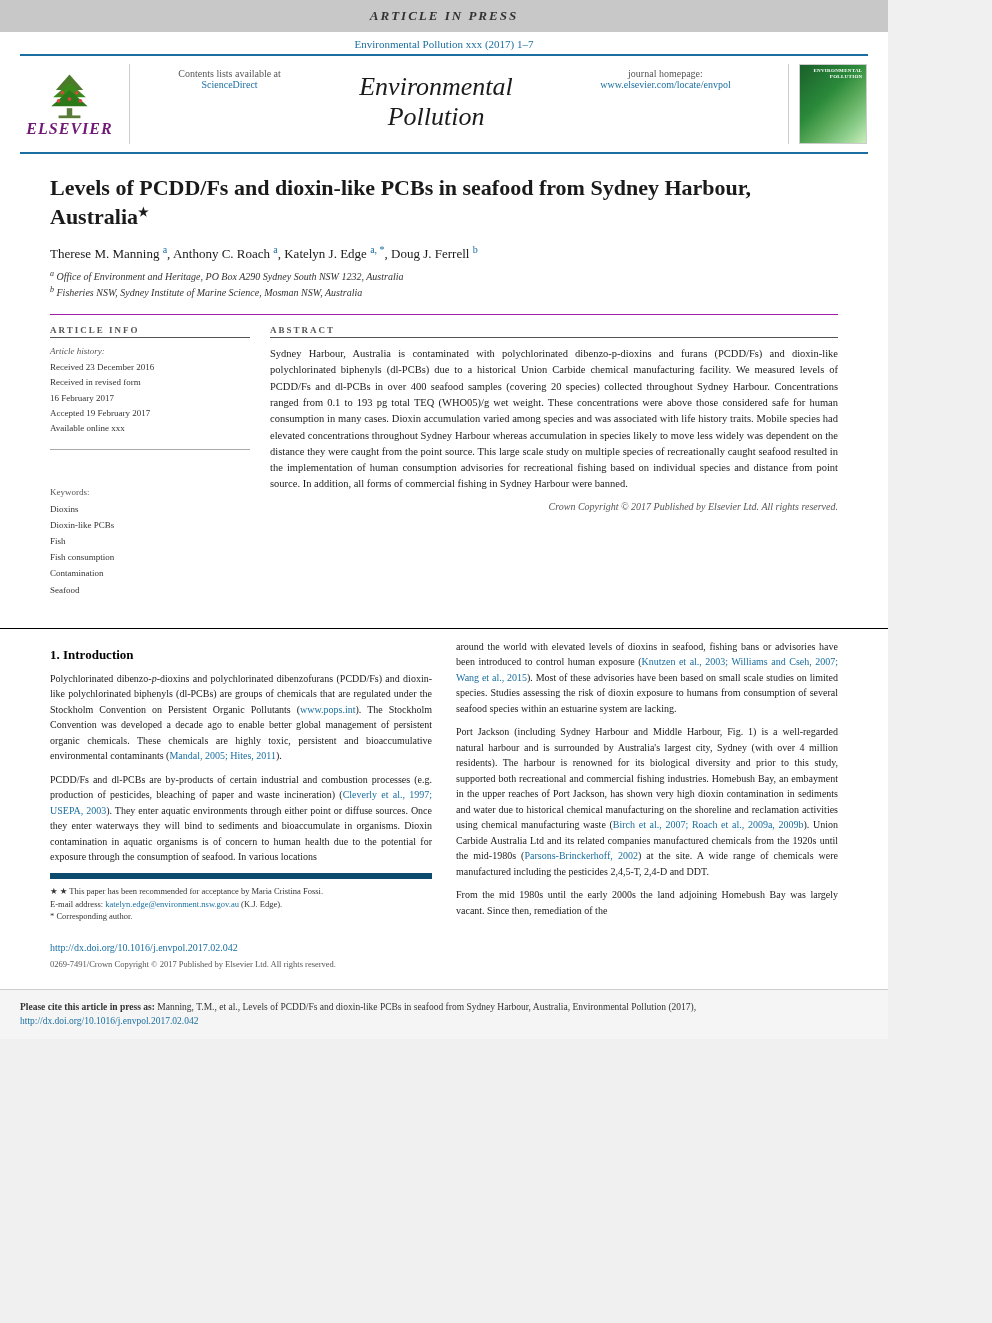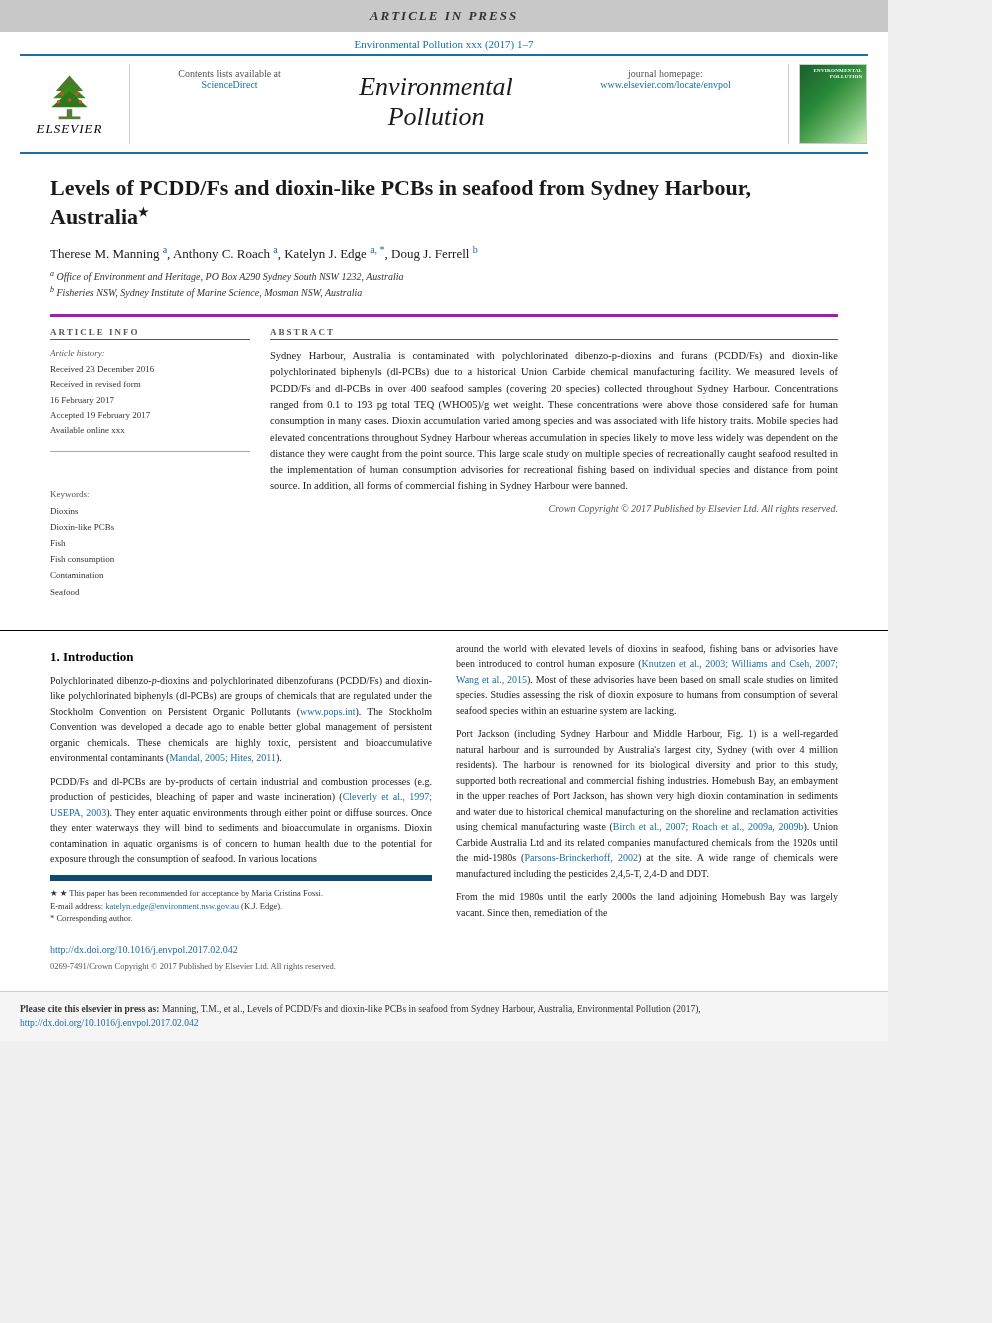--- a/index.html
+++ b/index.html
@@ -49,23 +49,23 @@
       flex-direction: column;
       border-right: 1px solid #ccc;
       padding-right: 10px;
     }
     .elsevier-logo {
       display: flex;
       flex-direction: column;
       align-items: center;
     }
     .elsevier-text {
-      color: #000000;
-      font-size: 13px;
-      font-weight: normal;
+      color: #701a75;
+      font-size: 16px;
+      font-weight: bold;
       font-style: italic;
       letter-spacing: 1px;
     }
     .header-center {
       flex: 1;
       text-align: center;
       padding: 4px 20px;
       display: flex;
       flex-direction: row;
       justify-content: center;
@@ -155,21 +155,21 @@
       line-height: 1.5;
     }
     .affiliations sup {
       font-size: 8px;
     }
 
     
     .two-col {
       display: flex;
       gap: 20px;
-      border-top: 3px solid #a21caf;
+      border-top: 1px solid #a21caf;
       padding-top: 10px;
       margin-top: 4px;
     }
     .col-left {
       width: 200px;
       flex-shrink: 0;
     }
     .col-right {
       flex: 1;
     }
@@ -443,16 +443,16 @@
           Port Jackson (including Sydney Harbour and Middle Harbour, Fig. 1) is a well-regarded natural harbour and is surrounded by Australia's largest city, Sydney (with over 4 million residents). The harbour is renowned for its biological diversity and prior to this study, supported both recreational and commercial fishing industries. Homebush Bay, an embayment in the upper reaches of Port Jackson, has shown very high dioxin contamination in sediments and water due to historical chemical manufacturing on the shoreline and reclamation activities using chemical manufacturing waste (<a class="link">Birch et al., 2007; Roach et al., 2009a, 2009b</a>). Union Carbide Australia Ltd and its related companies manufactured chemicals from the 1920s until the mid-1980s (<a class="link">Parsons-Brinckerhoff, 2002</a>) at the site. A wide range of chemicals were manufactured including the pesticides 2,4,5-T, 2,4-D and DDT.
         </div>
         <div class="body-text">
           From the mid 1980s until the early 2000s the land adjoining Homebush Bay was largely vacant. Since then, remediation of the
         </div>
       </div>
     </div>
   </div>
 
   <div class="citation-bar">
-    <span><strong>Please cite this elsevier in press as:</strong> Manning, T.M., et al., Levels of PCDD/Fs and dioxin-like PCBs in seafood from Sydney Harbour, Australia, Environmental Pollution (2017), </span><a class="link">http://dx.doi.org/10.1016/j.envpol.2017.02.042</a>
+    <span><strong>Please cite this article in press as:</strong> Manning, T.M., et al., Levels of PCDD/Fs and dioxin-like PCBs in seafood from Sydney Harbour, Australia, Environmental Pollution (2017), </span><a class="link">http://dx.doi.org/10.1016/j.envpol.2017.02.042</a>
   </div>
 
 </div>
 
 </body></html>

